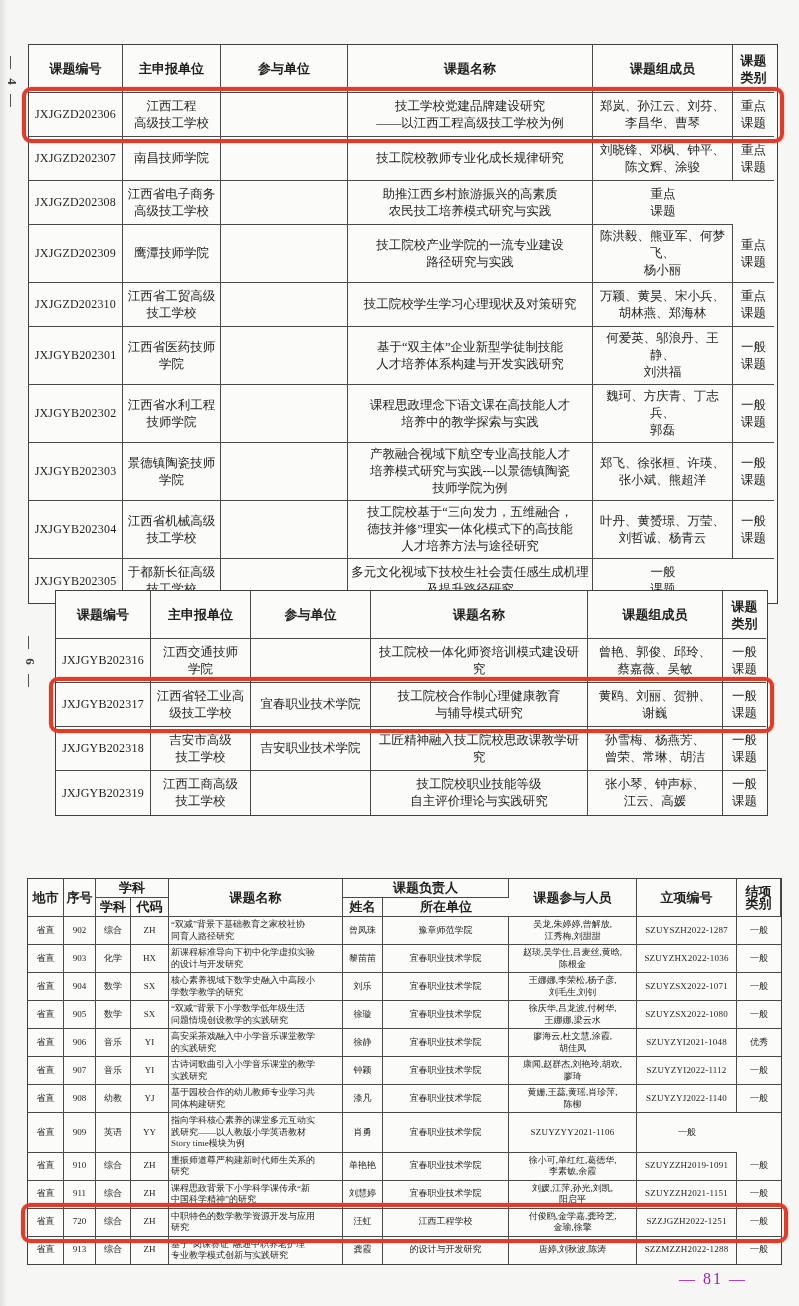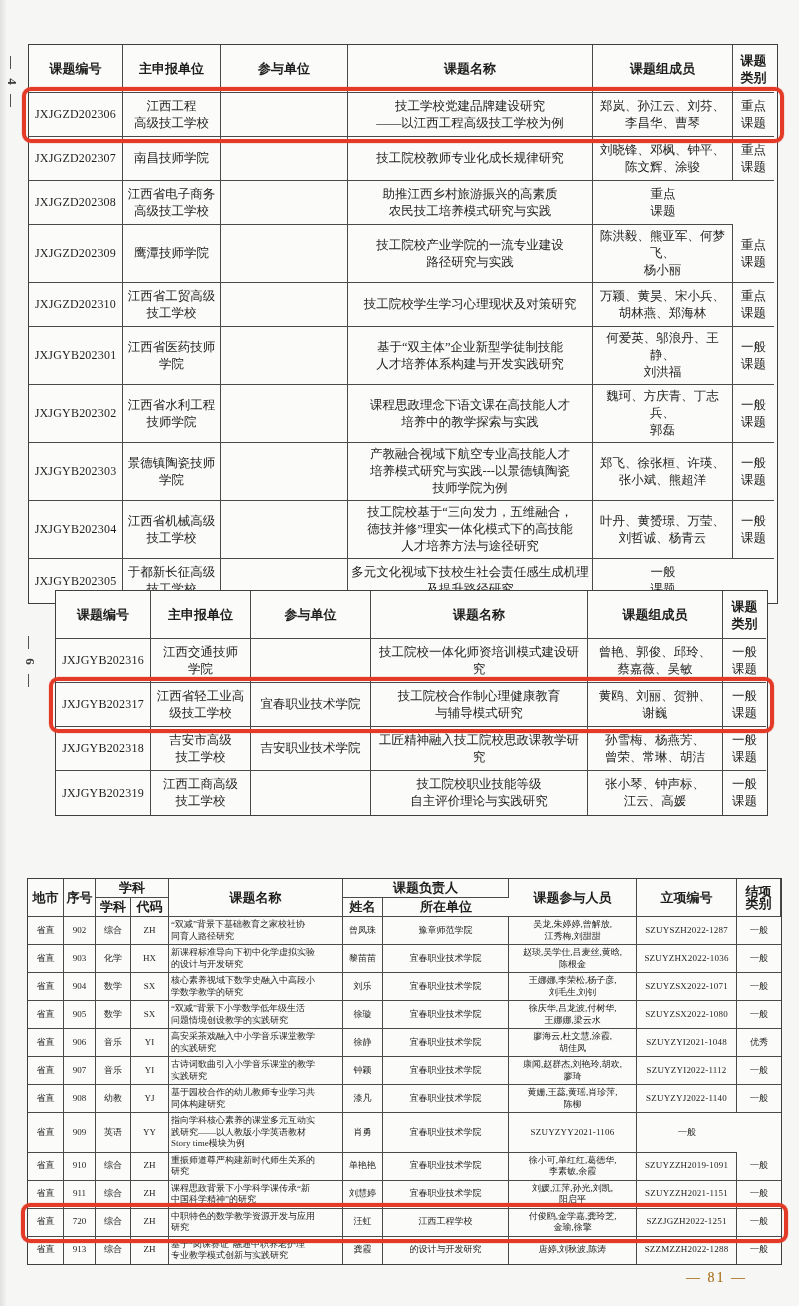--- a/index.html
+++ b/index.html
@@ -10,21 +10,21 @@
   }
   .page::before{
     content:"";position:absolute;left:0;top:0;width:7px;height:100%;
     background:linear-gradient(to right,#e0e0de,rgba(246,246,244,0));
   }
   
   .vlabel{
     position:absolute;writing-mode:vertical-lr;font-size:13px;color:#3c3c3c;
     letter-spacing:3px;font-weight:bold;
   }
-  .footerlabel{position:absolute;font-size:14px;color:#a16207;letter-spacing:2px;}
+  .footerlabel{position:absolute;font-size:16px;color:#a21caf;letter-spacing:2px;}
   
   .tbl{position:absolute;border:1.5px solid #3f3f3f;background:#fbfbf9;}
   .grid{display:grid;}
   .t1 .grid{grid-template-columns:94px 98px 127px 245px 140px 41px;}
   .t2 .grid{grid-template-columns:95px 100px 120px 217px 135px 43px;}
   .t3 .grid{grid-template-columns:36px 32px 35px 38px 174px 40px 126px 128px 100px 44px;}
   .cell{
     border-right:1px solid #4a4a4a;border-bottom:1px solid #4a4a4a;
     display:flex;align-items:center;justify-content:center;text-align:center;
     white-space:pre-line;padding:3px 3px;box-sizing:border-box;line-height:17px;

